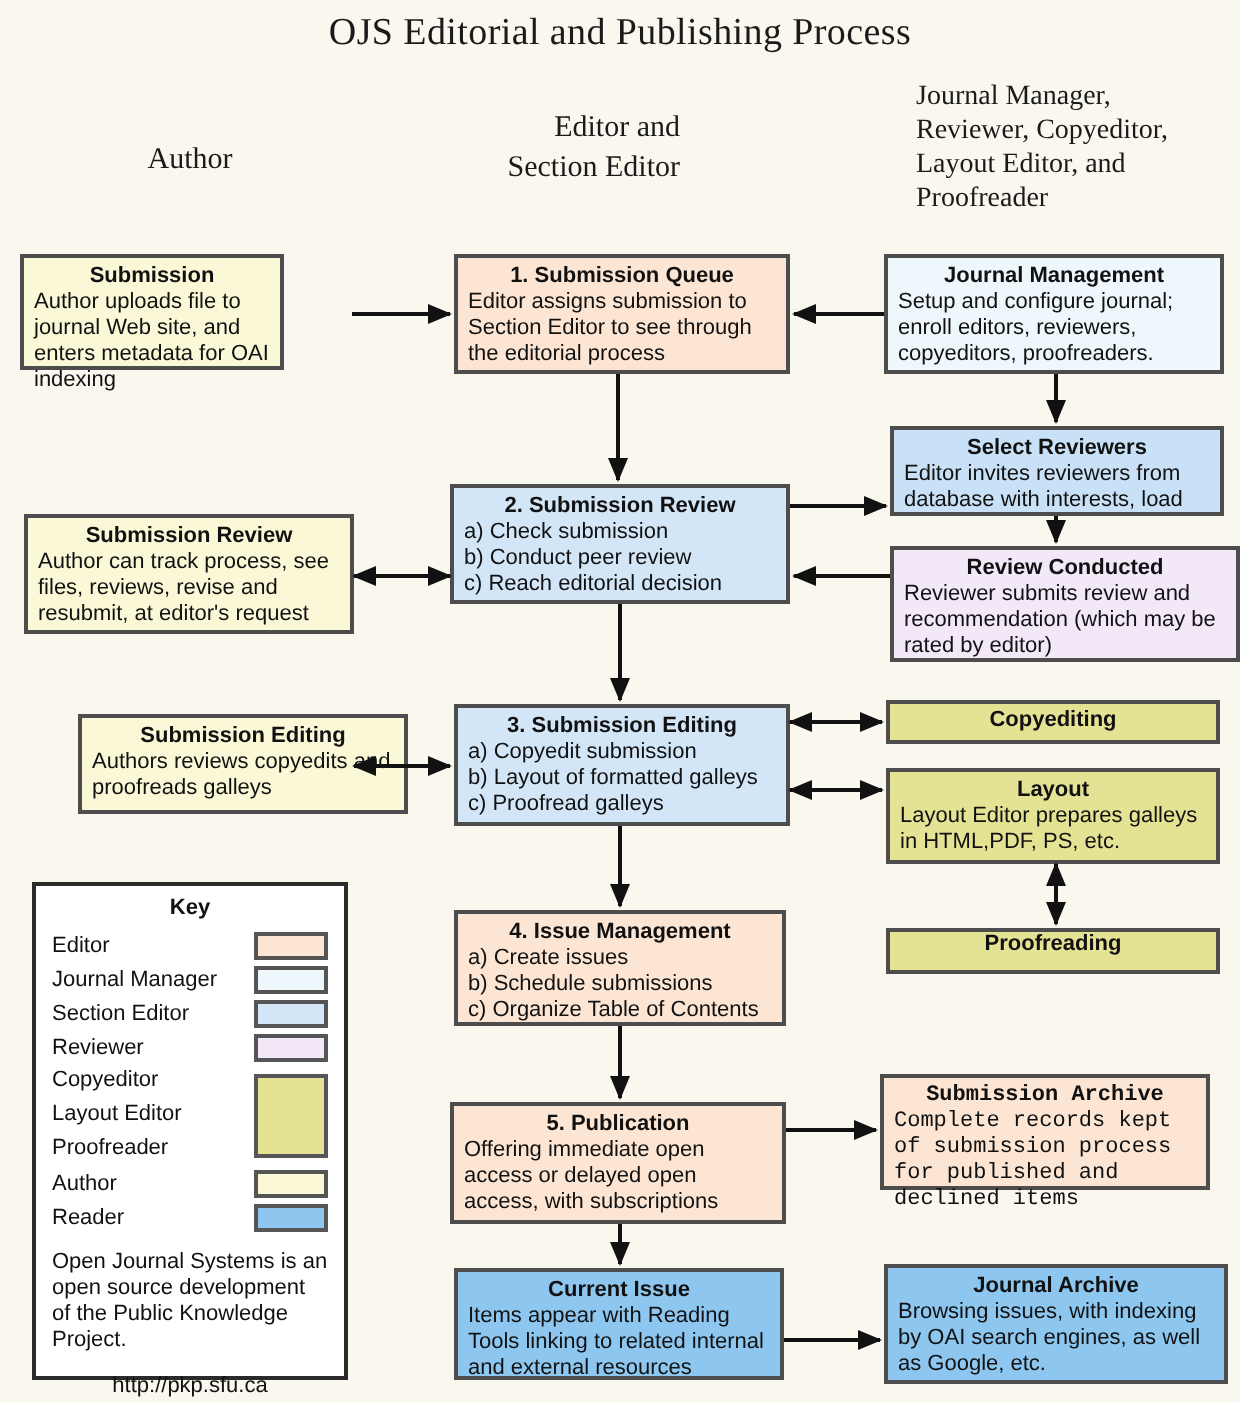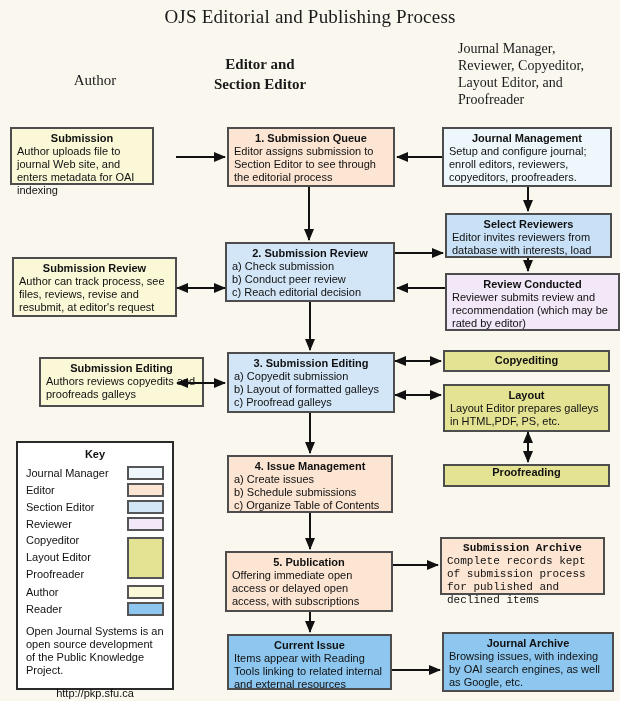--- a/index.html
+++ b/index.html
@@ -5,21 +5,21 @@
   html,body{margin:0;padding:0;}
   body{
     width:620px;height:701px;position:relative;
     background:#faf8ee;
     font-family:"Liberation Sans","DejaVu Sans",sans-serif;
     color:#111;overflow:hidden;
   }
   .hdr-serif{font-family:"Liberation Serif","DejaVu Serif",serif;color:#1a1a1a;}
   #title{position:absolute;left:0;top:6px;width:620px;text-align:center;font-size:19px;letter-spacing:.2px;}
   #col-author{position:absolute;left:30px;top:72px;width:130px;text-align:center;font-size:15px;}
-  #col-editor{position:absolute;left:180px;top:54px;width:160px;text-align:center;font-size:15px;line-height:20px;white-space:pre-line;font-weight:bold;}
+  #col-editor{position:absolute;left:180px;top:54px;width:160px;text-align:right;font-size:15px;line-height:20px;white-space:pre-line;}
   #col-roles{position:absolute;left:458px;top:40px;width:142px;text-align:left;font-size:14px;line-height:17px;}
 
   .box{
     position:absolute;box-sizing:border-box;
     border:2px solid #4d4d4d;
     padding:3px 5px 2px 5px;
     font-size:11px;line-height:13px;
     z-index:2;
   }
   .bt{font-weight:bold;text-align:center;}
@@ -44,21 +44,21 @@
 </style>
 </head>
 <body>
 
 <div id="title" class="hdr-serif">OJS Editorial and Publishing Process</div>
 <div id="col-author" class="hdr-serif">Author</div>
 <div id="col-editor" class="hdr-serif">Editor and
 Section Editor</div>
 <div id="col-roles" class="hdr-serif">Journal Manager, Reviewer, Copyeditor, Layout Editor, and Proofreader</div>
 
-<div class="box" style="left: 10px; top: 127px; width: 144px; height: 58px; background-color: rgb(250, 248, 215);">
+<div class="box" style="left: 10px; top: 127px; width: 132px; height: 58px; background-color: rgb(250, 248, 215);">
   <div class="bt">Submission</div>
   <div class="bb">Author uploads file to journal Web site, and enters metadata for OAI indexing</div>
 </div>
 <div class="box" style="left: 12px; top: 257px; width: 165px; height: 60px; background-color: rgb(250, 248, 215);">
   <div class="bt">Submission Review</div>
   <div class="bb">Author can track process, see files, reviews, revise and resubmit, at editor's request</div>
 </div>
 <div class="box" style="left: 12px; top: 357px; width: 165px; height: 50px; background-color: rgb(250, 248, 215); margin-left: 27px;">
   <div class="bt">Submission Editing</div>
   <div class="bb">Authors reviews copyedits and proofreads galleys</div>
@@ -122,26 +122,26 @@
   <div class="bb">Complete records kept of submission process for published and declined items</div>
 </div>
 <div class="box" style="left: 442px; top: 632px; width: 172px; height: 60px; background-color: rgb(141, 199, 240);">
   <div class="bt">Journal Archive</div>
   <div class="bb">Browsing issues, with indexing by OAI search engines, as well as Google, etc.</div>
 </div>
 
 <div id="keybox">
   <div class="key-title">Key</div>
   <div class="krow">
+    <span>Editor</span>
+    <span class="kswatch" style="background-color: rgb(252, 229, 211);"></span>
+  </div>
+  <div class="krow">
     <span>Journal Manager</span>
     <span class="kswatch" style="background-color: rgb(238, 247, 251);"></span>
-  </div>
-  <div class="krow">
-    <span>Editor</span>
-    <span class="kswatch" style="background-color: rgb(252, 229, 211);"></span>
   </div>
   <div class="krow">
     <span>Section Editor</span>
     <span class="kswatch" style="background-color: rgb(211, 230, 247);"></span>
   </div>
   <div class="krow">
     <span>Reviewer</span>
     <span class="kswatch" style="background-color: rgb(242, 232, 248);"></span>
   </div>
   <div class="krow3">

